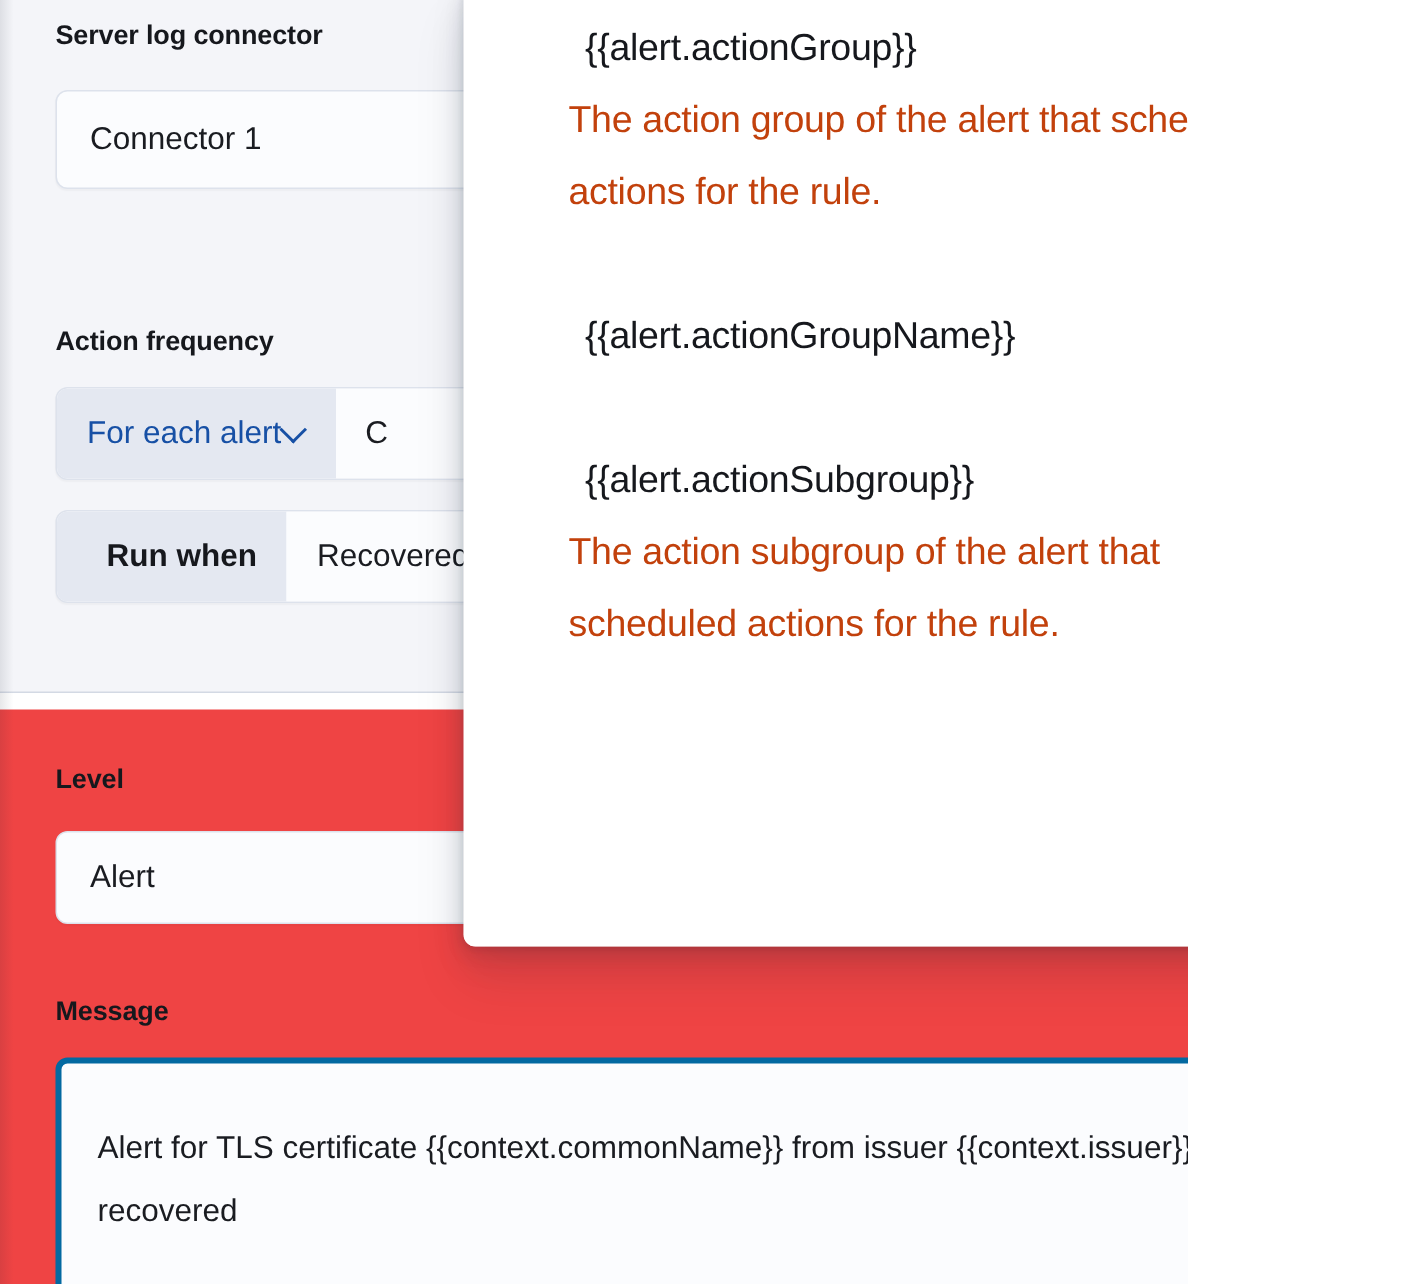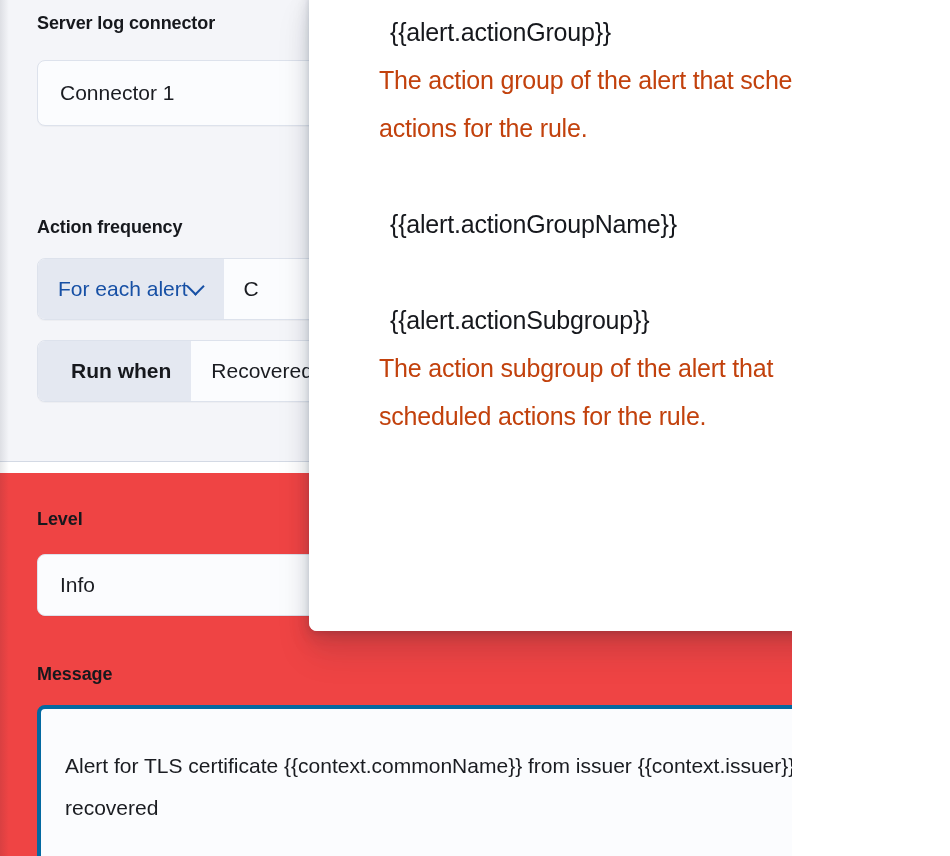--- a/index.html
+++ b/index.html
@@ -307,21 +307,21 @@
           </div>
         </div>
       </div>
     </div>
 
     <div class="params-panel">
 
       <div id="level-block">
         <div class="form-label">Level</div>
         <div class="euifield" id="level-field">
-          <span>Info</span>
+          <span>Alert</span>
         </div>
       </div>
 
       <div id="message-block">
         <div class="message-header">
           <div class="form-label">Message</div>
           <div class="add-variable-btn">
             <svg width="26" height="26" viewBox="0 0 26 26" aria-hidden="true">
               <rect x="1.3" y="1.3" width="17.4" height="19.6" rx="1" fill="#ffffff" stroke="#2A5E9E" stroke-width="2.4"></rect>
               <rect x="4.6" y="5.2" width="2.6" height="2.6" fill="#2A5E9E"></rect>

